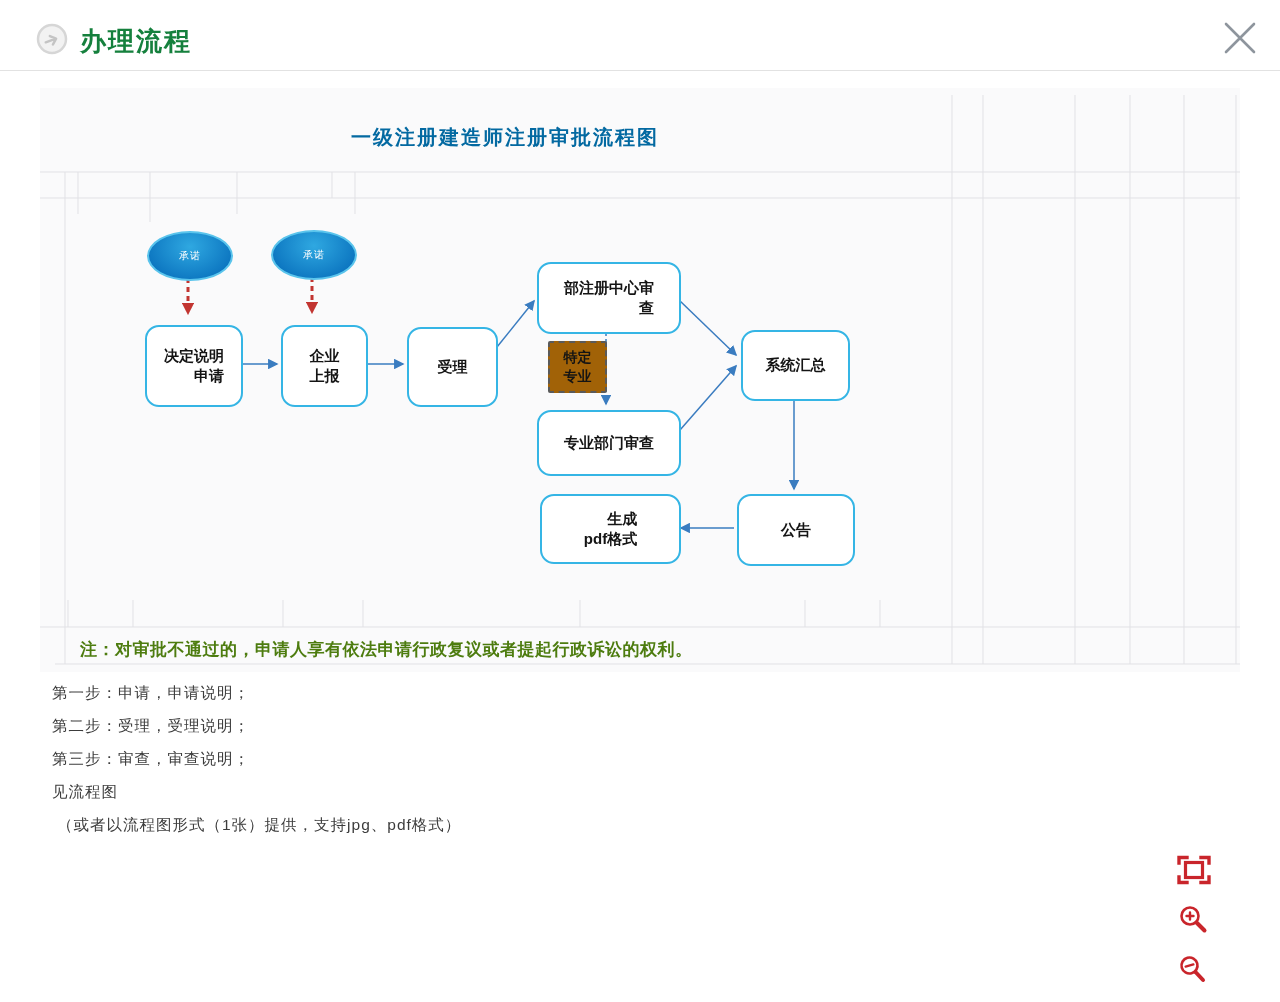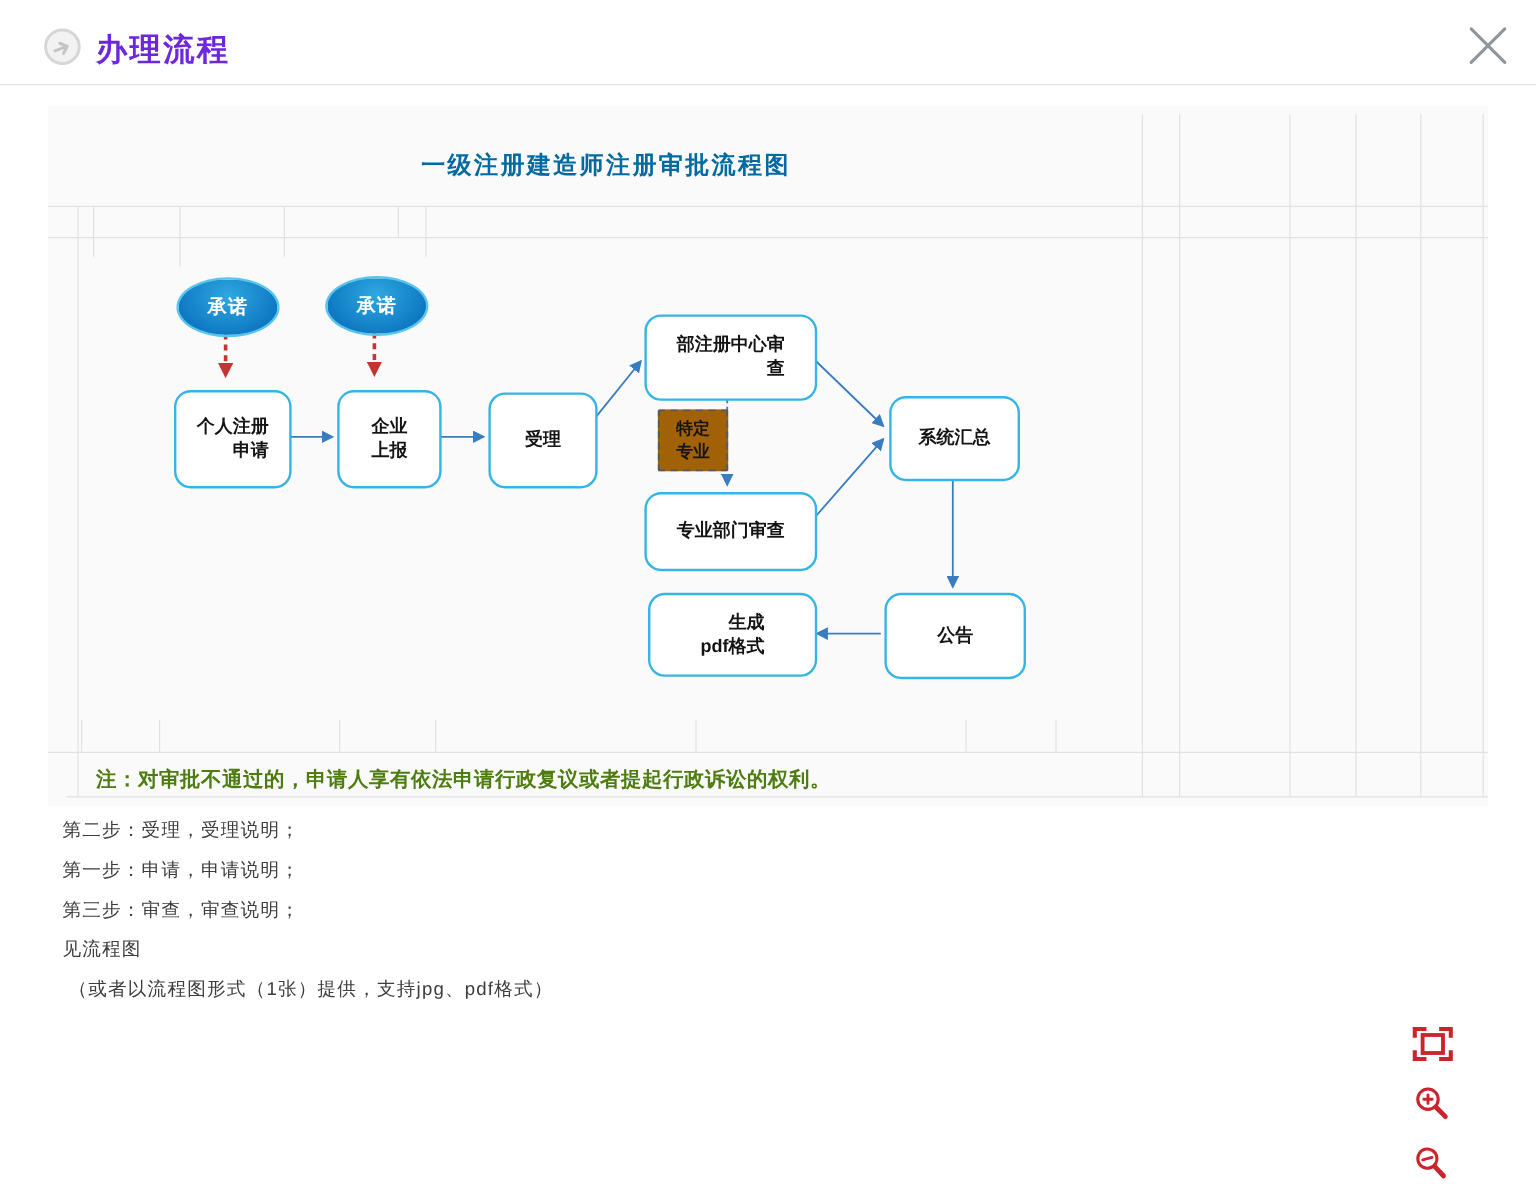--- a/index.html
+++ b/index.html
@@ -4,33 +4,33 @@
 <style>
   html,body{margin:0;padding:0;}
   body{
     width:1280px;height:1002px;overflow:hidden;background:#ffffff;
     font-family:"Liberation Sans","DejaVu Sans",sans-serif;
     position:relative;
   }
   
   .dlg-header{position:absolute;left:0;top:0;width:1280px;height:70px;border-bottom:1px solid #e2e2e2;background:#fff;z-index:5;}
   .hdr-icon{position:absolute;left:36px;top:23px;width:32px;height:32px;}
-  .dlg-title{position:absolute;left:80px;top:24px;font-size:26px;font-weight:bold;color:#6d28d9;letter-spacing:2px;}
+  .dlg-title{position:absolute;left:80px;top:24px;font-size:26px;font-weight:bold;color:#15803d;letter-spacing:2px;}
   .close-btn{position:absolute;left:1218px;top:16px;width:44px;height:44px;cursor:pointer;background:none;border:none;padding:0;}
   
   .chart-bg{position:absolute;left:40px;top:88px;width:1200px;height:584px;background:#fafafb;z-index:0;}
   .fc-title{position:absolute;left:351px;top:124px;font-size:20px;font-weight:bold;color:#0369a1;letter-spacing:2px;z-index:3;}
   svg.overlay{position:absolute;left:0;top:0;z-index:2;pointer-events:none;}
   .node{position:absolute;background:#fff;border:2px solid #35b5e5;border-radius:14px;
         display:flex;align-items:center;justify-content:center;text-align:right;
         font-weight:bold;font-size:15px;color:#141414;white-space:pre-line;line-height:1.35;z-index:3;}
   .node.dashed{border:2px dashed #5a5a5a;border-radius:2px;background:#a16207;font-size:14px;}
   .ellipse{position:absolute;width:82px;height:46px;border-radius:50%;
         background:radial-gradient(ellipse at 50% 30%,#2fa8e1 0%,#0d77c1 75%);
-        border:2px solid #5ac4ec;color:#ffffff;font-weight:bold;font-size:16px;
+        border:2px solid #5ac4ec;color:#ffffff;font-weight:normal;font-size:10px;
         display:flex;align-items:center;justify-content:center;z-index:3;letter-spacing:1px;}
   .fc-note{position:absolute;left:80px;top:638px;font-size:17px;font-weight:bold;color:#4d7c0f;z-index:3;letter-spacing:0.5px;}
   
   .steps{position:absolute;left:52px;top:676px;z-index:3;color:#3c3c3c;font-size:15.5px;}
   .steps .line{height:33px;line-height:33px;letter-spacing:1px;}
   .steps .line.paren{padding-left:5px;text-align:right;}
   
   .viewer-controls{position:absolute;left:1176px;top:854px;width:40px;z-index:5;}
   .vc-btn{display:block;background:none;border:none;padding:0;margin:0 0 16px 0;cursor:pointer;width:36px;height:34px;}
 </style>
@@ -104,40 +104,40 @@
     <line x1="606" y1="332" x2="606" y2="404" stroke-dasharray="4 3" marker-end="url(#ab)"></line>
     <line x1="680" y1="430" x2="736" y2="366" marker-end="url(#ab)"></line>
     <line x1="794" y1="399" x2="794" y2="489" marker-end="url(#ab)"></line>
     <line x1="734" y1="528" x2="681" y2="528" marker-end="url(#ab)"></line>
   </g>
 </svg>
 
 <div class="ellipse" style="left:147px;top:231px;">承诺</div>
 <div class="ellipse" style="left:271px;top:230px;">承诺</div>
 
-<div class="node" style="left:145px;top:325px;width:94px;height:78px;">个人注册
+<div class="node" style="left:145px;top:325px;width:94px;height:78px;">决定说明
 申请</div>
 <div class="node" style="left:281px;top:325px;width:83px;height:78px;">企业
 上报</div>
 <div class="node" style="left:407px;top:327px;width:87px;height:76px;">受理</div>
 <div class="node" style="left:537px;top:262px;width:140px;height:68px;">部注册中心审
 查</div>
 <div class="node dashed" style="left:548px;top:341px;width:55px;height:48px;">特定
 专业</div>
 <div class="node" style="left:537px;top:410px;width:140px;height:62px;">专业部门审查</div>
 <div class="node" style="left:741px;top:330px;width:105px;height:67px;">系统汇总</div>
 <div class="node" style="left:737px;top:494px;width:114px;height:68px;">公告</div>
 <div class="node" style="left:540px;top:494px;width:137px;height:66px;">生成
 pdf格式</div>
 
 <div class="fc-note">注：对审批不通过的，申请人享有依法申请行政复议或者提起行政诉讼的权利。</div>
 
 <div class="steps">
+  <div class="line">第一步：申请，申请说明；</div>
   <div class="line">第二步：受理，受理说明；</div>
-  <div class="line">第一步：申请，申请说明；</div>
   <div class="line">第三步：审查，审查说明；</div>
   <div class="line">见流程图</div>
   <div class="line paren">（或者以流程图形式（1张）提供，支持jpg、pdf格式）</div>
 </div>
 
 <div class="viewer-controls">
   <button class="vc-btn" aria-label="fullscreen">
     <svg width="36" height="32" viewBox="0 0 36 32">
       <g stroke="#c9252b" stroke-width="3.4" fill="none" stroke-linecap="square">
         <path d="M3 9 V3.5 H11"></path>

